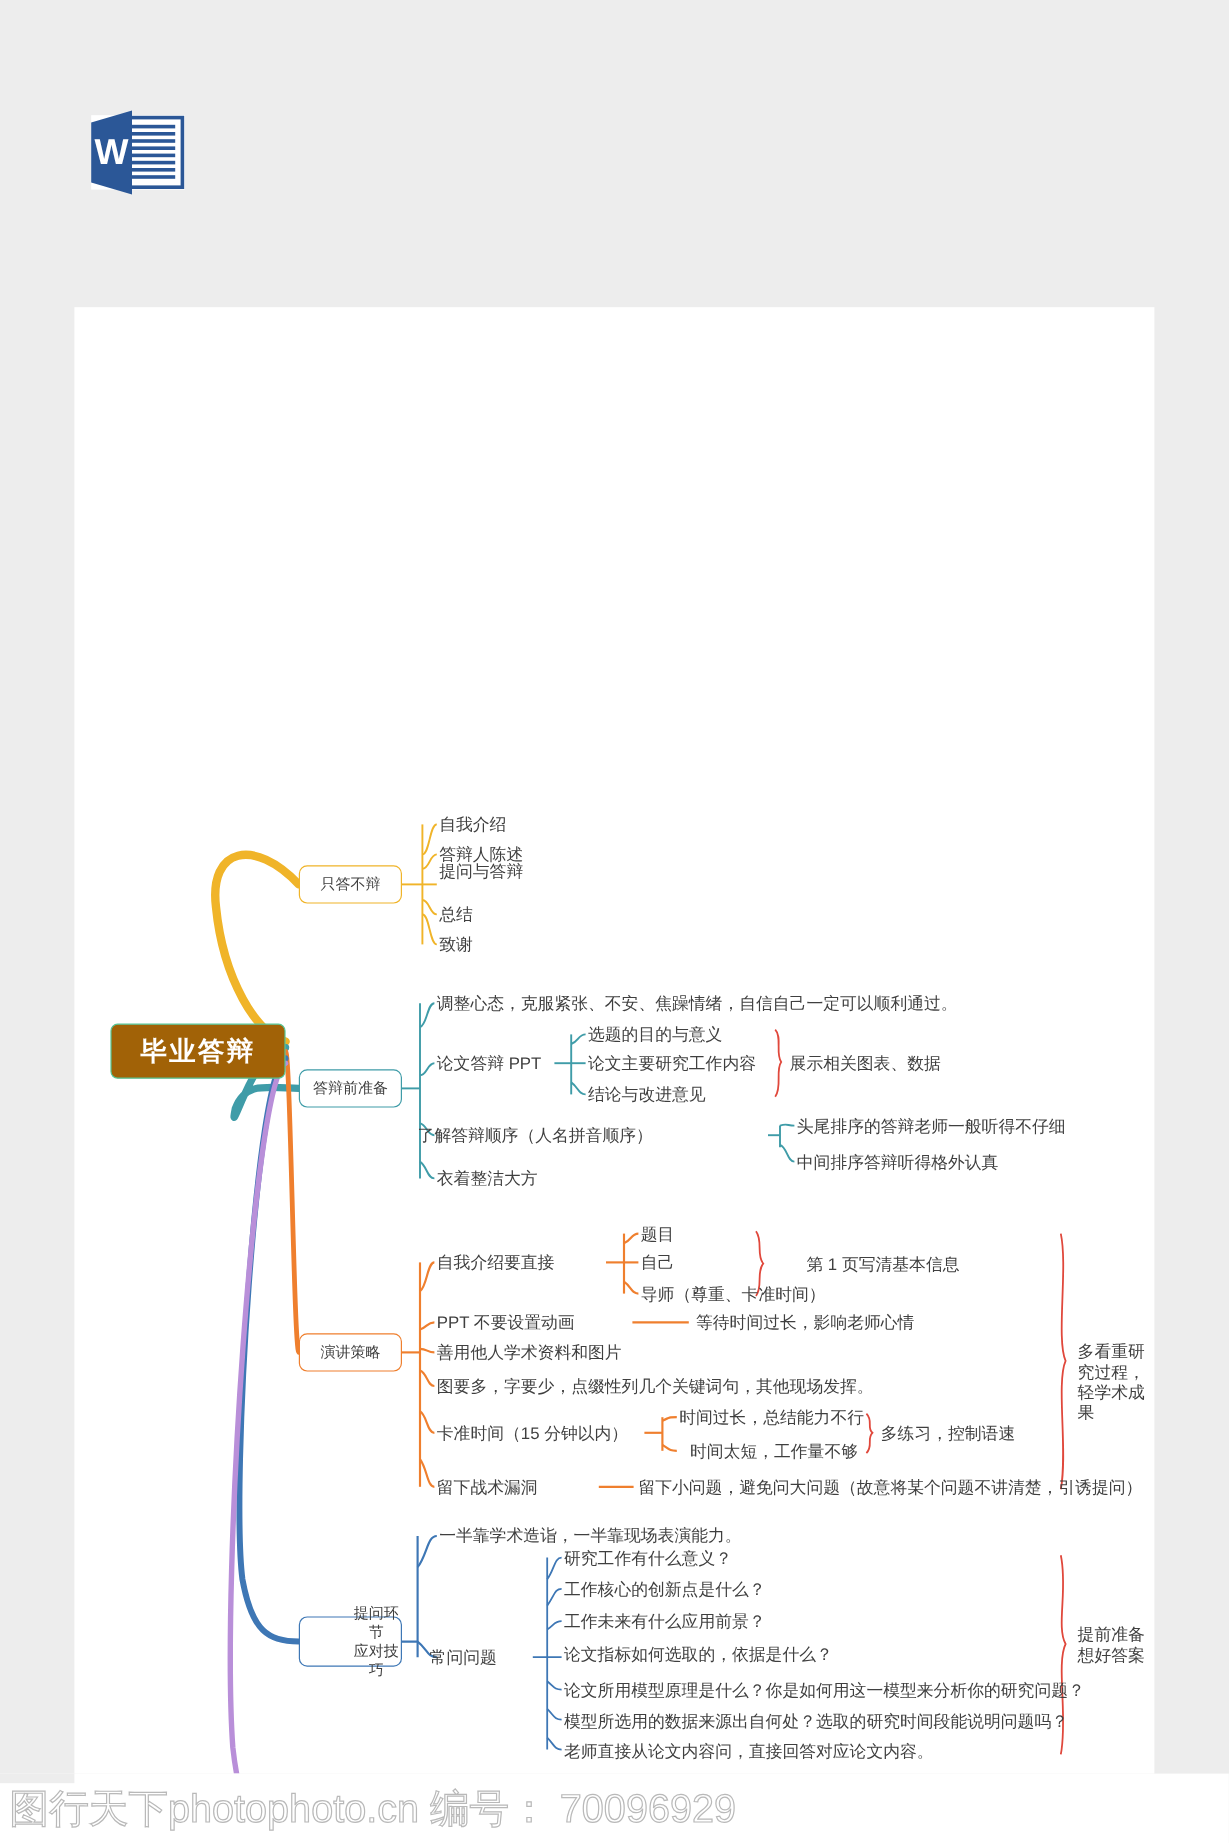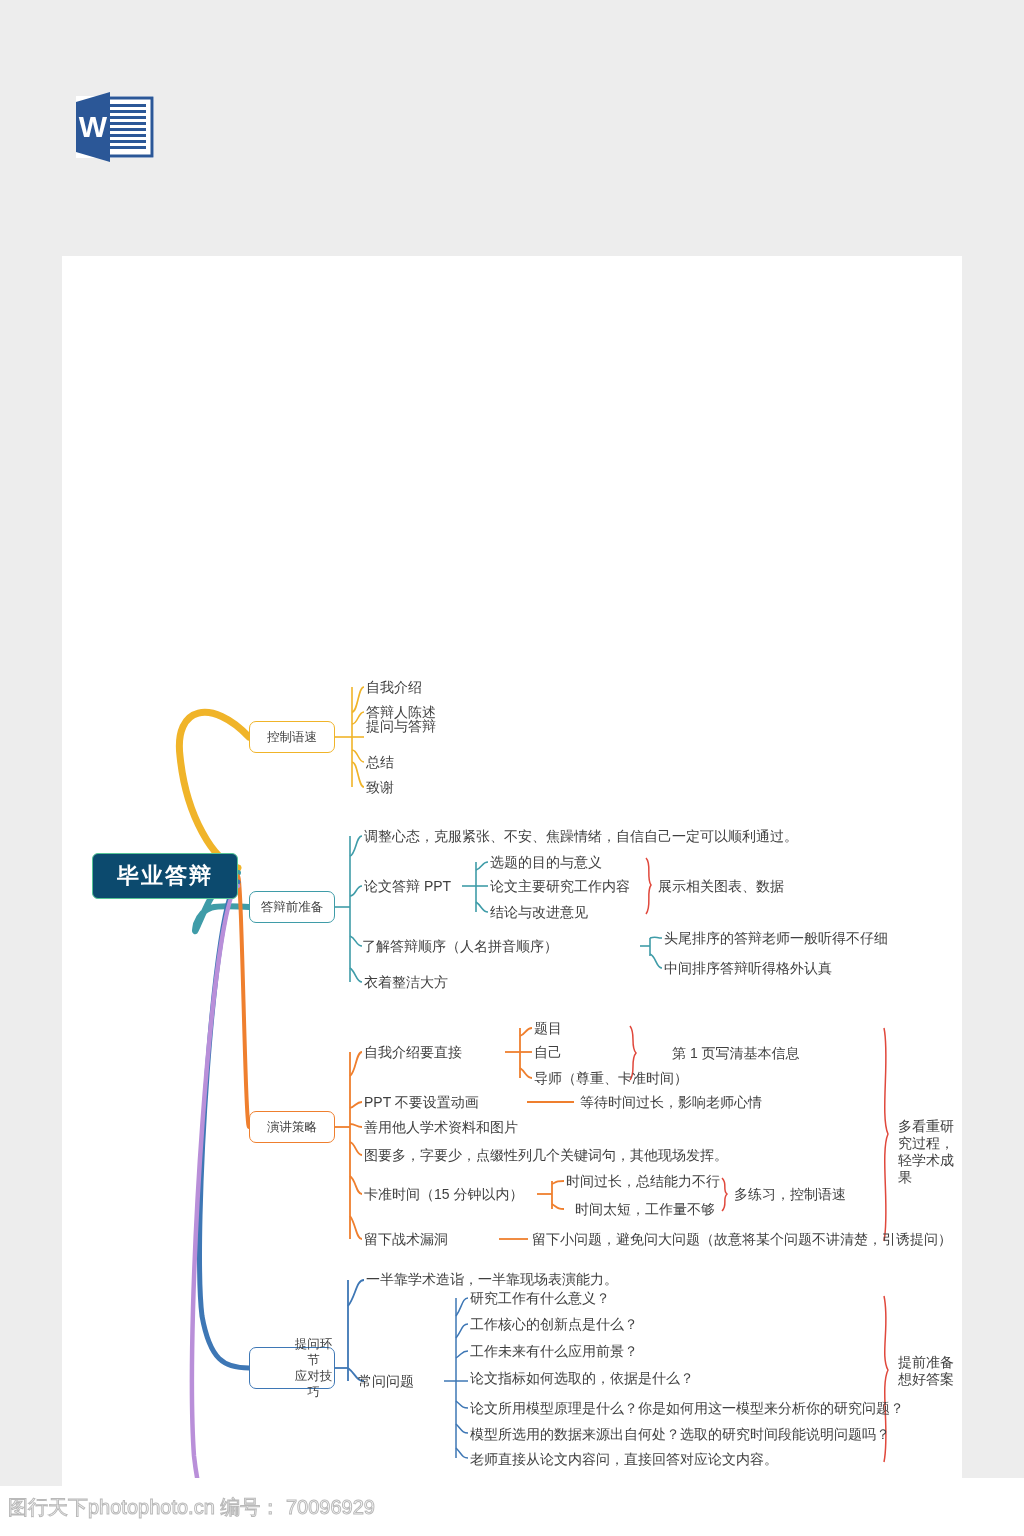--- a/index.html
+++ b/index.html
@@ -48,21 +48,21 @@
     border-radius: 7px;
     display: flex; align-items: center; justify-content: center;
     text-align: center;
     color: #404040;
     font-size: 12.5px;
     line-height: 16px;
     white-space: nowrap;
   }
   #center-node {
     left: 30px; top: 597px; width: 146px; height: 46px;
-    background: #0c4a6e; border: 1px solid #56c596; border-radius: 6px;
+    background: #a16207; border: 1px solid #56c596; border-radius: 6px;
     color: #ffffff; font-size: 22px; font-weight: bold; letter-spacing: 2px;
   }
   .branch-node { border: 1.4px solid #ccc; width: 86px; height: 32px; }
   .branch-node.two-line { height: 42px; padding-left: 43px; }
   #b1 { left: 187px; top: 465px; border-color: #f0b429; }
   #b2 { left: 187px; top: 635px; border-color: #3f9ca8; }
   #b3 { left: 187px; top: 855px; border-color: #ef7f2e; }
   #b4 { left: 187px; top: 1091px; border-color: #3e77b5; }
   #b5 { left: 187px; top: 1265px; border-color: #b98fd9; }
 
@@ -81,21 +81,21 @@
   #footer {
     position: absolute; left: 0; top: 1478px; width: 1024px; height: 58px;
     background: #ffffff;
   }
   #footer-left-shade {
     position: absolute; left: 0; top: 0; width: 62px; height: 8px;
     background: #ededed;
   }
   #watermark {
     position: absolute; left: 8px; top: 8px;
-    font-size: 20px; line-height: 42px;
+    font-size: 33px; line-height: 42px;
     color: #ffffff;
     -webkit-text-stroke: 1px #b9b9b9;
     letter-spacing: 0px;
     white-space: nowrap;
   }
 </style>
 </head>
 <body>
 
 <div id="header">
@@ -232,40 +232,40 @@
         <path d="M286 1304 C 292 1310 292 1314 298 1314"></path>
         <path d="M286 1324 C 292 1334 292 1342 298 1342"></path>
       </g>
       <g fill="none" stroke="#e0483c" stroke-width="1.5">
         <path d="M554 1226 C 560 1248 552 1272 558 1286 C 552 1300 560 1322 554 1346"></path>
       </g>
     </svg>
 
     <div class="node" id="center-node">毕业答辩</div>
 
-    <div class="node branch-node" id="b1">控制语速</div>
+    <div class="node branch-node" id="b1">只答不辩</div>
     <div class="node branch-node" id="b2">答辩前准备</div>
     <div class="node branch-node" id="b3">演讲策略</div>
     <div class="node branch-node two-line" id="b4" style="white-space:pre-line">提问环节
 应对技巧</div>
     <div class="node branch-node" id="b5">注意事项</div>
 
     <div class="leaf" style="left:304px; top:423px">自我介绍</div>
     <div class="leaf" style="left:304px; top:448px">答辩人陈述</div>
     <div class="leaf" style="left:304px; top:462px">提问与答辩</div>
     <div class="leaf" style="left:304px; top:498px">总结</div>
     <div class="leaf" style="left:304px; top:523px">致谢</div>
 
     <div class="leaf" style="left:302px; top:572px">调整心态，克服紧张、不安、焦躁情绪，自信自己一定可以顺利通过。</div>
     <div class="leaf" style="left:302px; top:622px">论文答辩 PPT</div>
     <div class="leaf" style="left:428px; top:598px">选题的目的与意义</div>
     <div class="leaf" style="left:428px; top:622px">论文主要研究工作内容</div>
     <div class="leaf" style="left:428px; top:648px">结论与改进意见</div>
     <div class="leaf annot" style="left:596px; top:622px">展示相关图表、数据</div>
-    <div class="leaf" style="left:300px; top:682px">了解答辩顺序（人名拼音顺序）</div>
+    <div class="leaf" style="left:286px; top:682px">了解答辩顺序（人名拼音顺序）</div>
     <div class="leaf" style="left:602px; top:674px">头尾排序的答辩老师一般听得不仔细</div>
     <div class="leaf" style="left:602px; top:704px">中间排序答辩听得格外认真</div>
     <div class="leaf" style="left:302px; top:718px">衣着整洁大方</div>
 
     <div class="leaf" style="left:302px; top:788px">自我介绍要直接</div>
     <div class="leaf" style="left:472px; top:764px">题目</div>
     <div class="leaf" style="left:472px; top:788px">自己</div>
     <div class="leaf" style="left:472px; top:814px">导师（尊重、卡准时间）</div>
     <div class="leaf annot" style="left:610px; top:789px">第 1 页写清基本信息</div>
 

